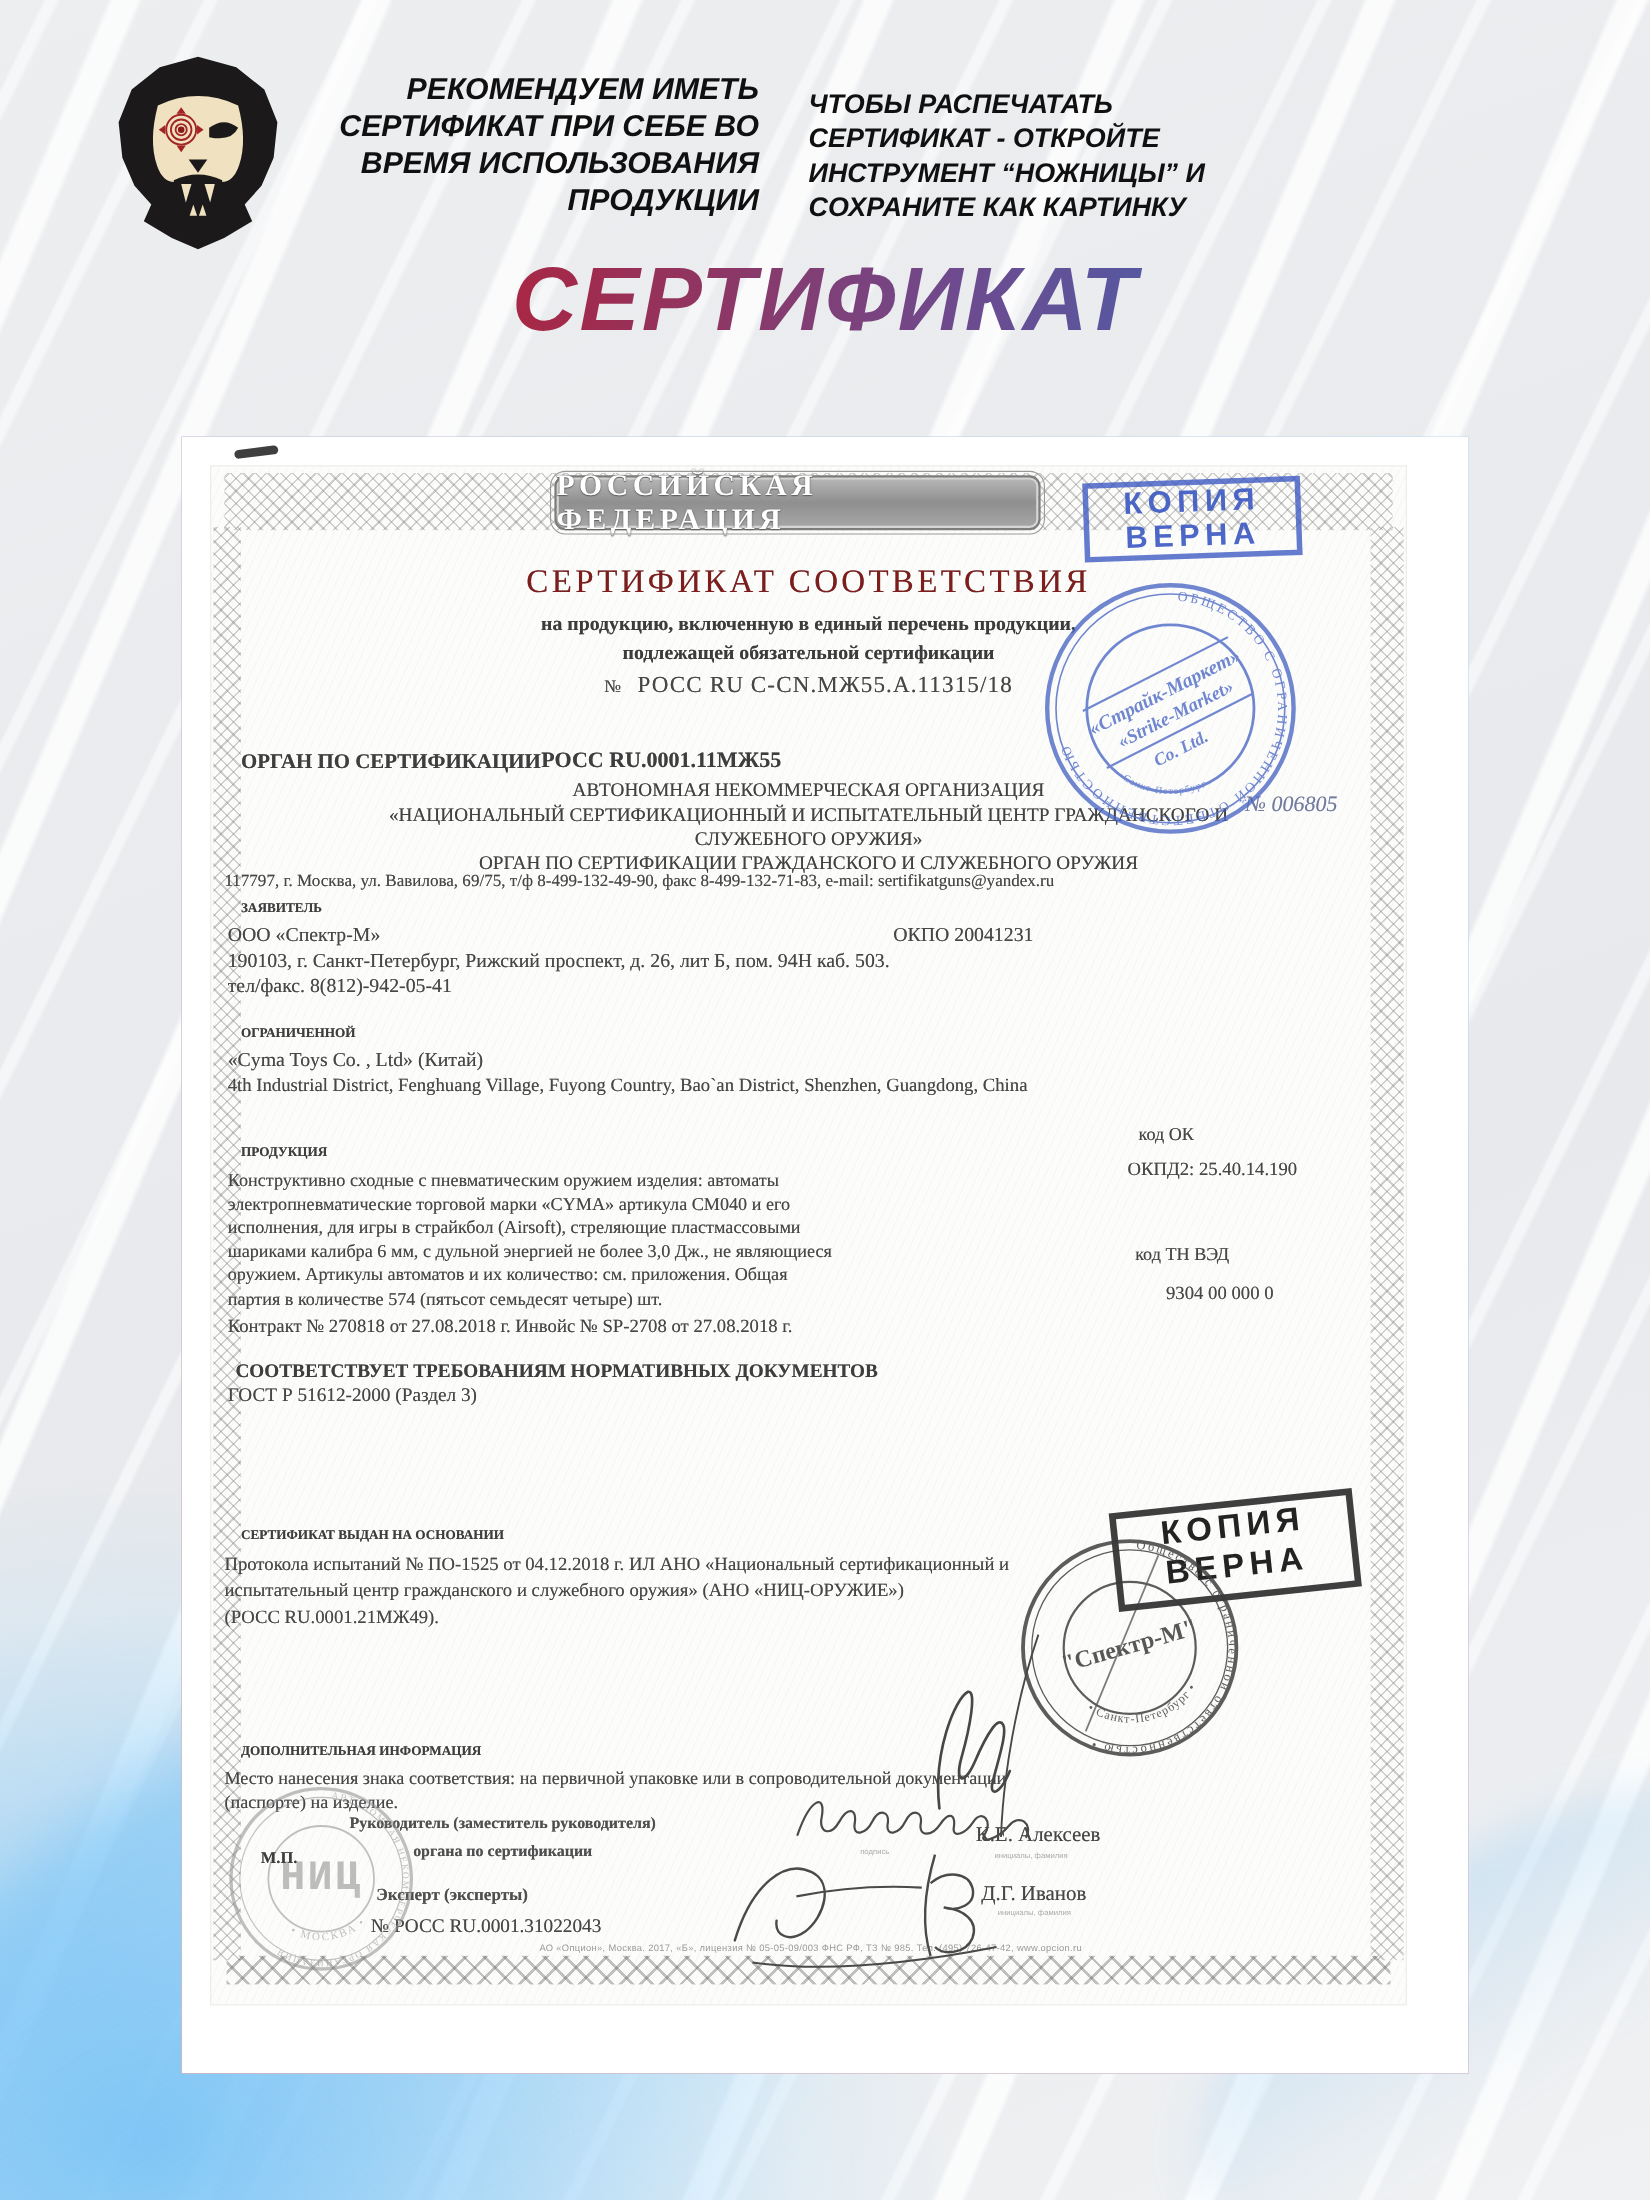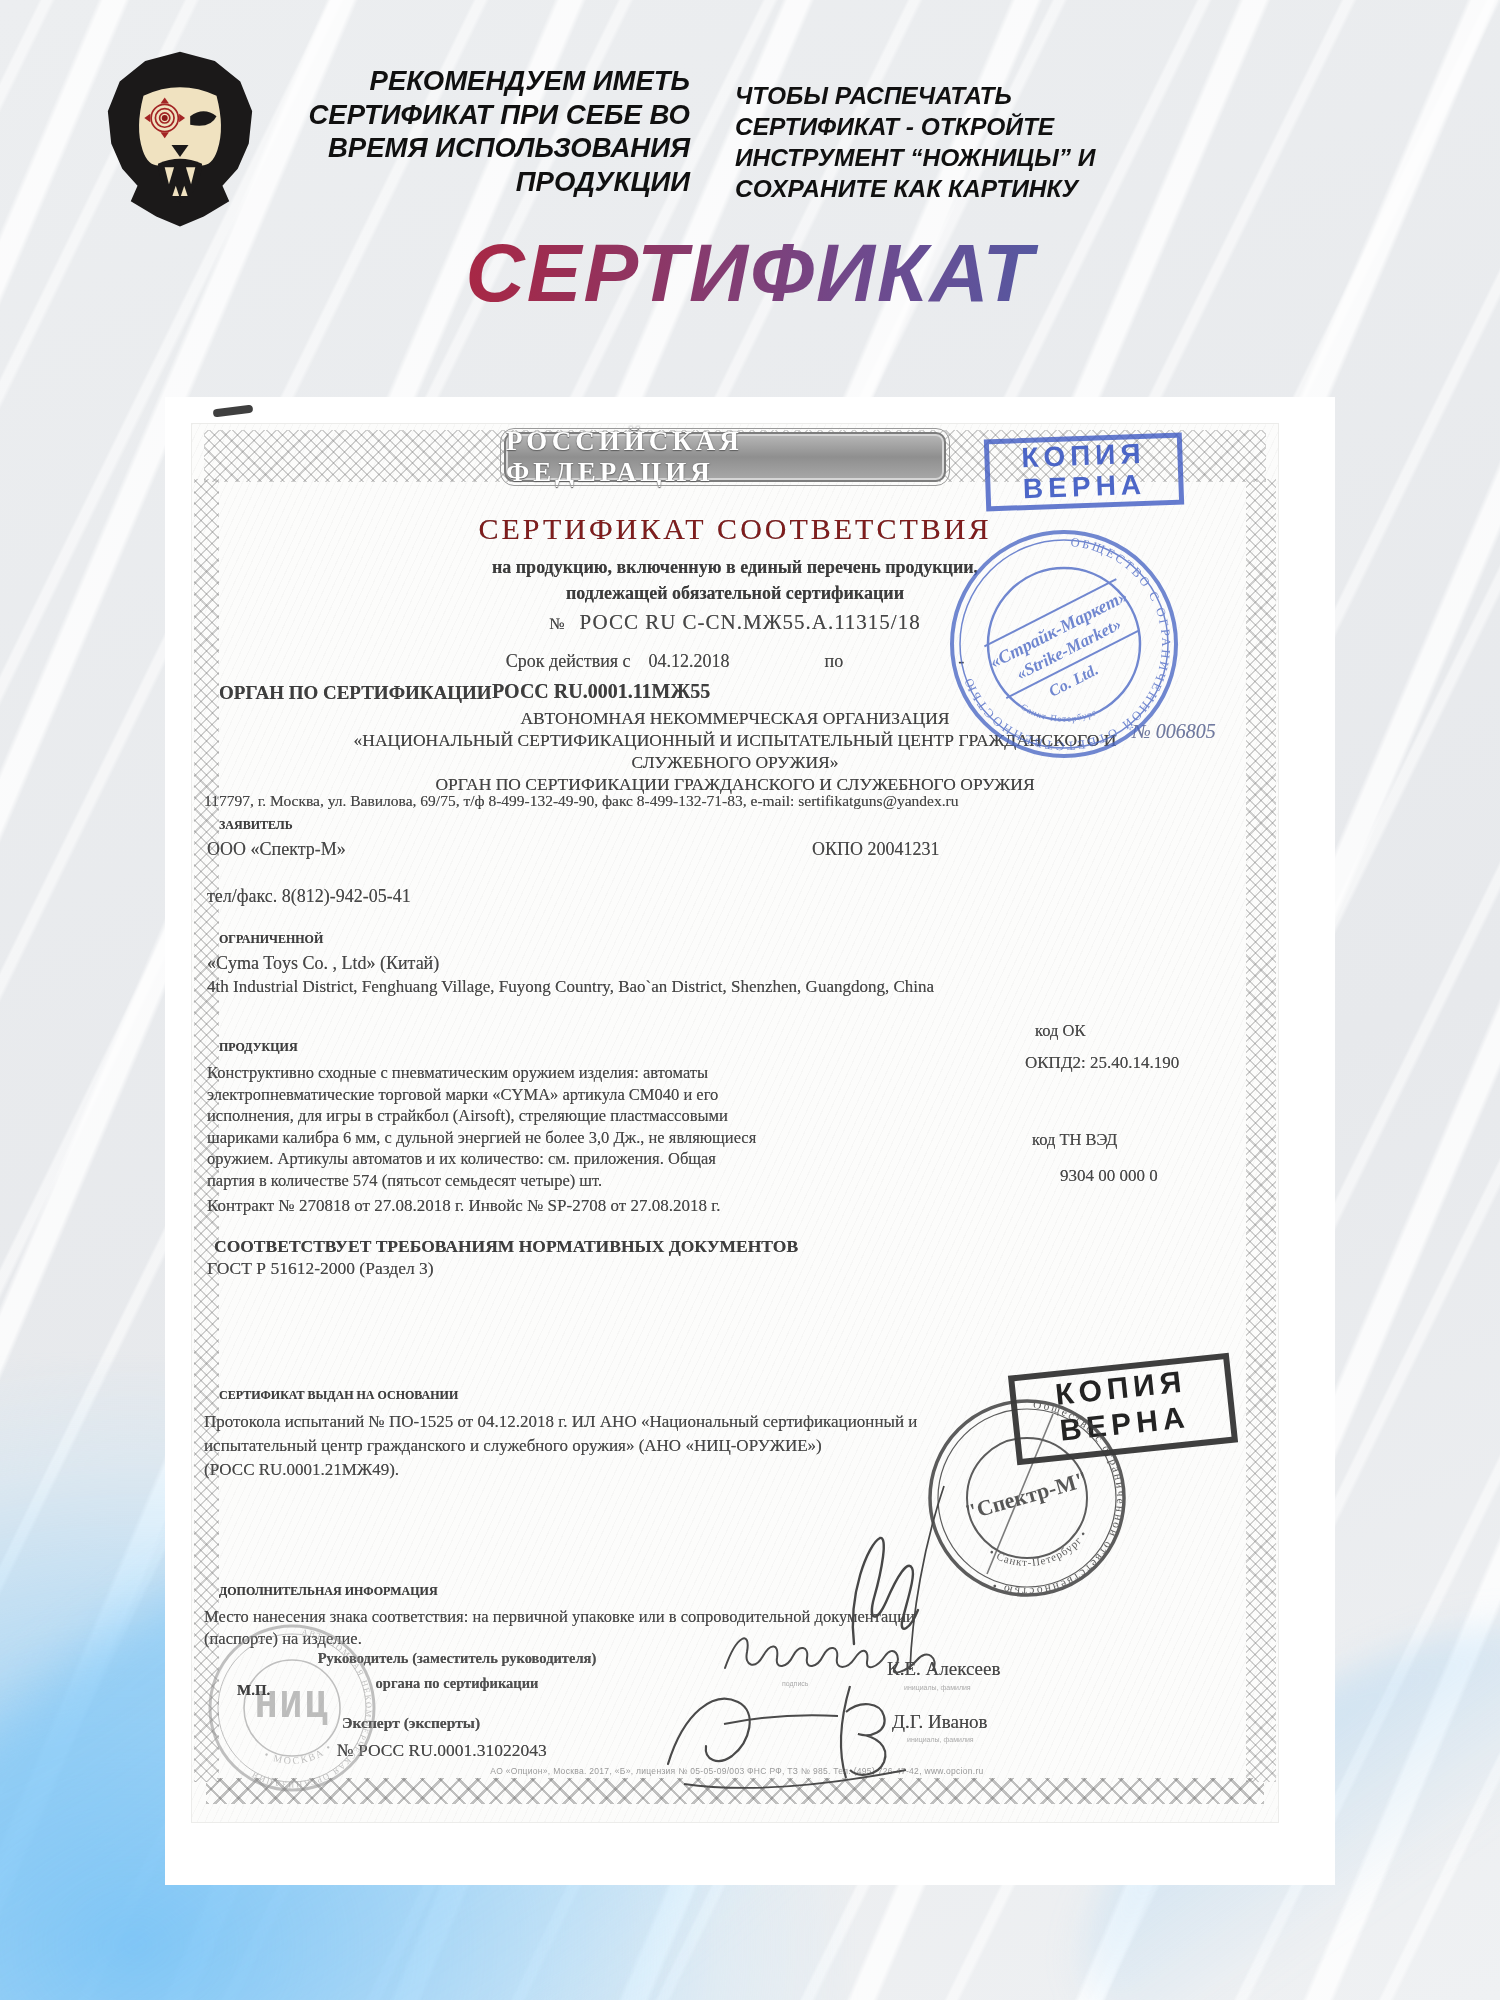--- a/index.html
+++ b/index.html
@@ -164,36 +164,34 @@
 ВЕРНА</div>
 
         <div class="t center doc-title">СЕРТИФИКАТ СООТВЕТСТВИЯ</div>
         <div class="t center doc-subtitle pre">на продукцию, включенную в единый перечень продукции,
 подлежащей обязательной сертификации</div>
 
         <div class="t center num-row">
           <span class="sign">№</span><span>РОСС RU C-CN.МЖ55.А.11315/18</span>
         </div>
 
-        <div class="t center validity">
-          <span>Срок действия с</span><span class="v">04.12.2018</span><span class="pl">по</span><span class="dash">-</span>
-        </div>
 
         <div class="t b org-label">ОРГАН ПО СЕРТИФИКАЦИИ</div>
         <div class="t b org-code">РОСС RU.0001.11МЖ55</div>
         <div class="t blank-num">№ 006805</div>
         <div class="t center org-lines pre">АВТОНОМНАЯ НЕКОММЕРЧЕСКАЯ ОРГАНИЗАЦИЯ
 «НАЦИОНАЛЬНЫЙ СЕРТИФИКАЦИОННЫЙ И ИСПЫТАТЕЛЬНЫЙ ЦЕНТР ГРАЖДАНСКОГО И
 СЛУЖЕБНОГО ОРУЖИЯ»
 ОРГАН ПО СЕРТИФИКАЦИИ ГРАЖДАНСКОГО И  СЛУЖЕБНОГО ОРУЖИЯ</div>
         <div class="t org-address">117797, г. Москва, ул. Вавилова, 69/75,   т/ф 8-499-132-49-90, факс 8-499-132-71-83, e-mail: sertifikatguns@yandex.ru</div>
 
         <div class="t b sec-label" style="left:27px;top:394px;">ЗАЯВИТЕЛЬ</div>
         <div class="t row-text" style="left:15px;top:415px;">ООО «Спектр-М»</div>
         <div class="t row-text" style="left:620px;top:415px;">ОКПО 20041231</div>
+        <div class="t row-text" style="left:15px;top:439px;">190103, г. Санкт-Петербург, Рижский проспект, д. 26, лит Б, пом. 94Н каб. 503.</div>
         <div class="t row-text" style="left:15px;top:462px;">тел/факс.  8(812)-942-05-41</div>
 
         <div class="t b sec-label" style="left:27px;top:508px;">ОГРАНИЧЕННОЙ</div>
         <div class="t row-text" style="left:15px;top:529px;">«Cyma Toys Co. , Ltd»  (Китай)</div>
         <div class="t" style="left:15px;top:553px;font-size:17px;">4th Industrial District, Fenghuang Village, Fuyong Country, Bao`an District, Shenzhen, Guangdong, China</div>
 
         <div class="t" style="left:843px;top:597px;font-size:16.5px;">код ОК</div>
         <div class="t" style="left:833px;top:629px;font-size:17px;">ОКПД2: 25.40.14.190</div>
         <div class="t" style="left:840px;top:706px;font-size:16.5px;">код ТН ВЭД</div>
         <div class="t" style="left:868px;top:742px;font-size:17px;">9304 00 000 0</div>

